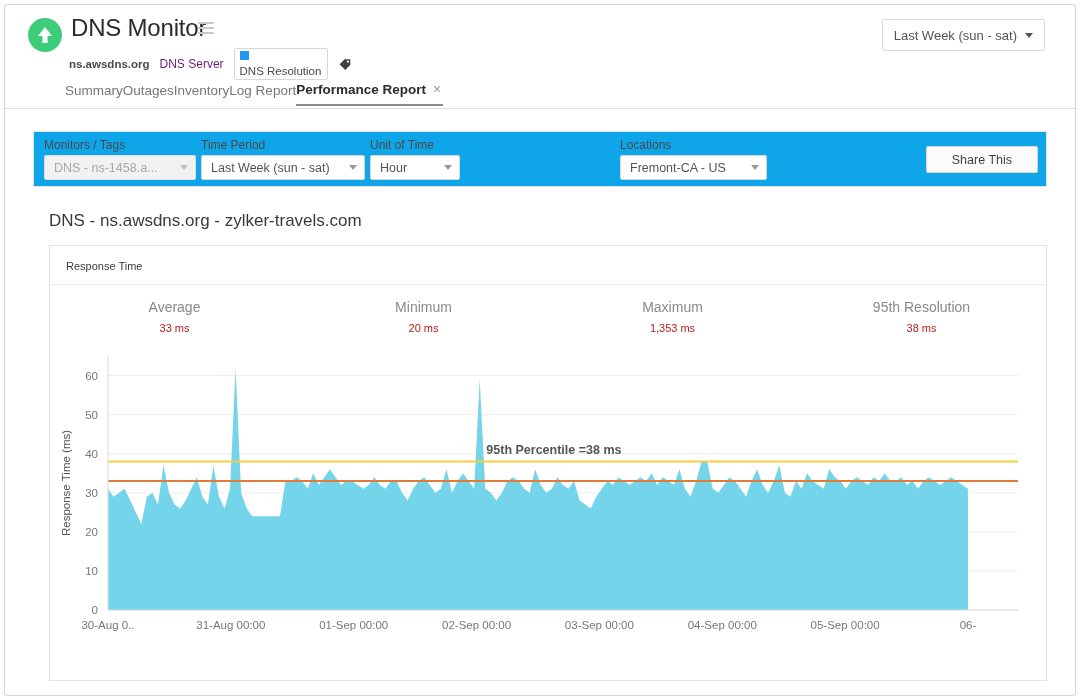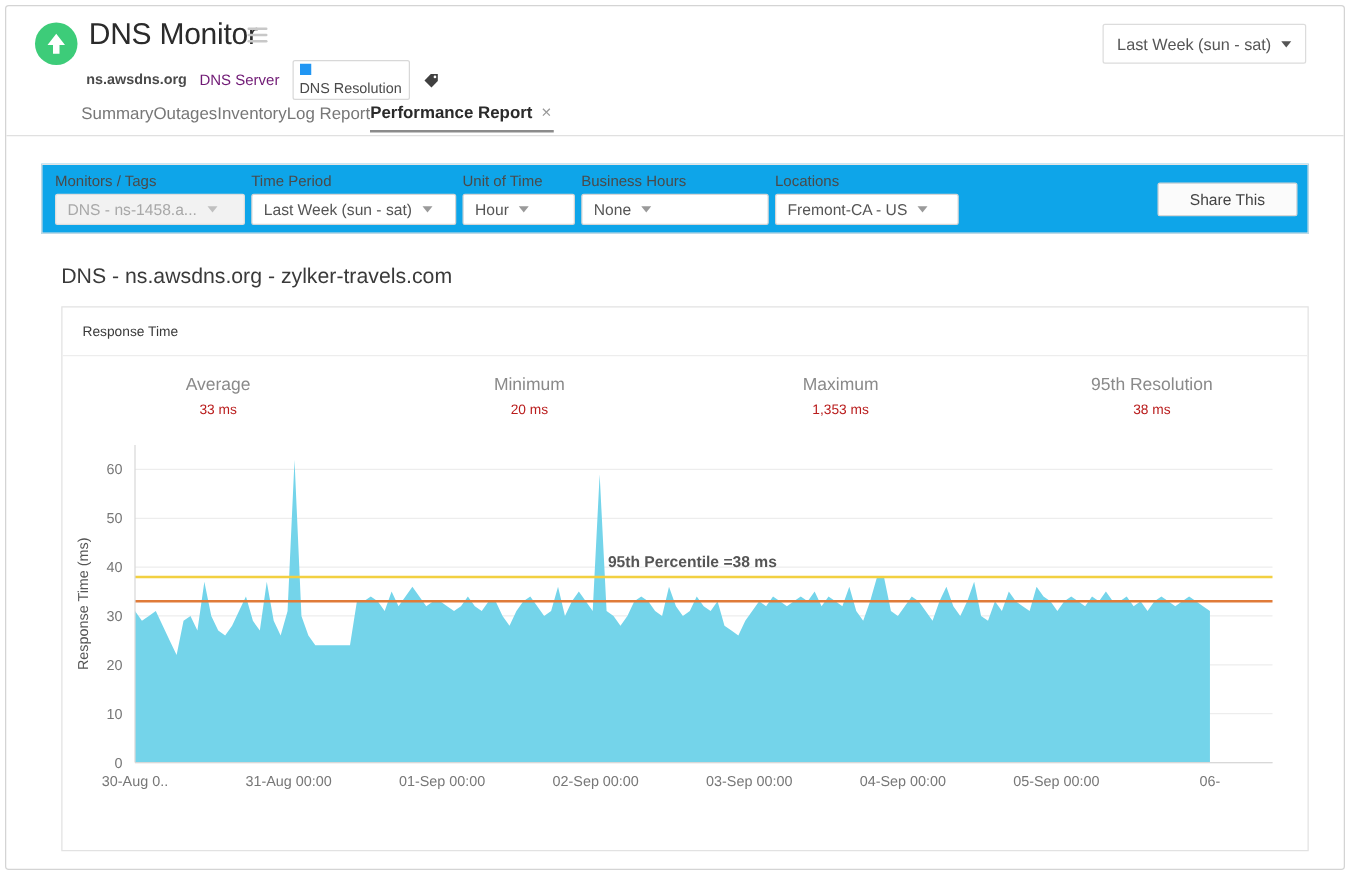--- a/index.html
+++ b/index.html
@@ -187,20 +187,21 @@
     display: block;
     white-space: nowrap;
   }
   .select-box {
     height: 25px;
     border: 1px solid #d6d6d6;
     background: #ffffff;
     border-radius: 2px;
     display: flex;
     align-items: center;
+    justify-content: space-between;
     padding: 0 7px 0 9px;
     font-size: 12.5px;
     color: #555555;
     box-sizing: border-box;
     cursor: pointer;
   }
   .select-box.disabled {
     background: #f2f2f2;
     color: #a8a8a8;
     border-color: #dedede;
@@ -356,27 +357,20 @@
     </div>
 
     <div class="filter-field" style="left:336px; width:90px;">
       <label class="filter-label">Unit of Time</label>
       <div class="select-box">
         <span class="sv">Hour</span>
         <i class="caret-sel"></i>
       </div>
     </div>
 
-    <div class="filter-field" style="left:431px; width:150px;">
-      <label class="filter-label">Business Hours</label>
-      <div class="select-box">
-        <span class="sv">None</span>
-        <i class="caret-sel"></i>
-      </div>
-    </div>
 
     <div class="filter-field" style="left:586px; width:147px;">
       <label class="filter-label">Locations</label>
       <div class="select-box">
         <span class="sv">Fremont-CA - US</span>
         <i class="caret-sel"></i>
       </div>
     </div>
 
     <button class="share-btn">Share This</button>

